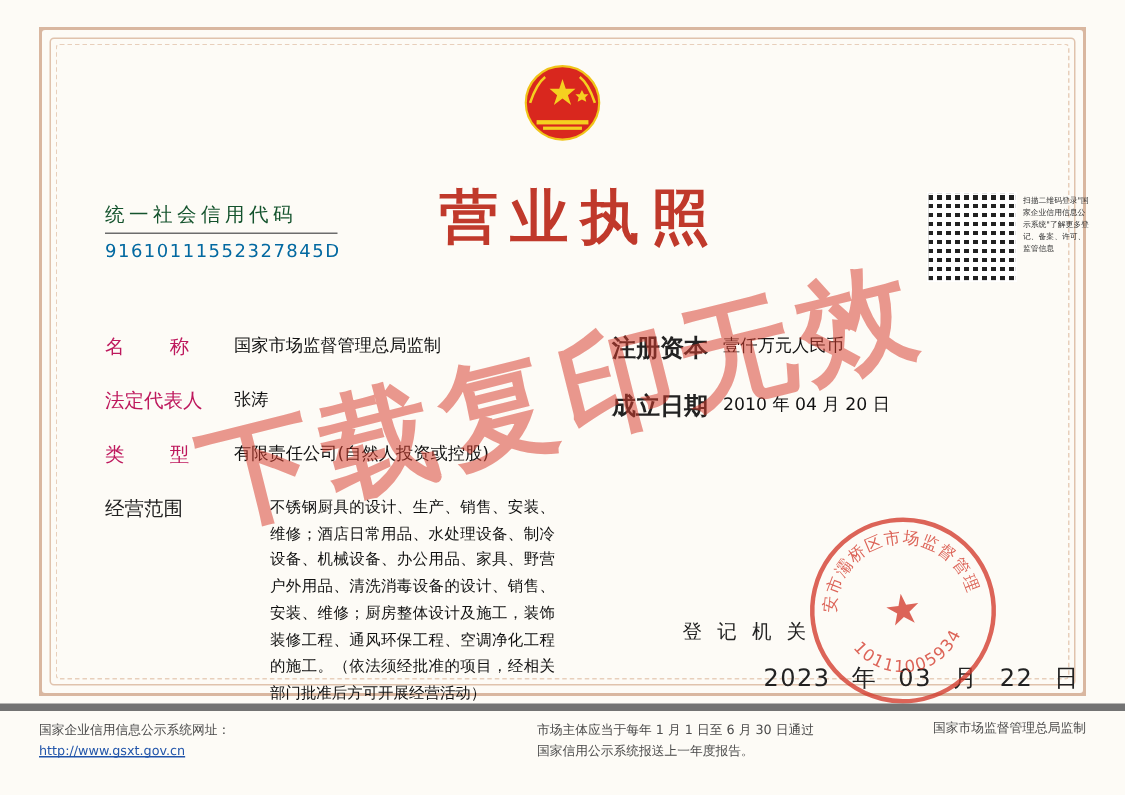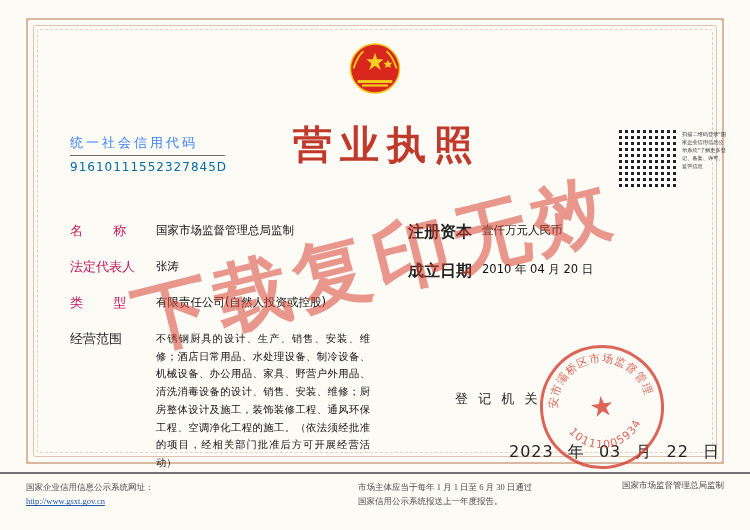--- a/index.html
+++ b/index.html
@@ -60,21 +60,21 @@
   .subtitle{
     position:absolute;left:0;right:0;top:178px;
     text-align:center;
     font-size:15px;color:#b03a2e;letter-spacing:2px;
   }
   .subtitle .sup{font-size:10px;vertical-align:super;}
 
   
   .code-label{
     position:absolute;left:70px;top:134px;
-    font-size:13px;color:#3b82f6;letter-spacing:3px;
+    font-size:13px;color:#14532d;letter-spacing:3px;
   }
   .code-underline{
     position:absolute;left:70px;top:155px;width:155px;
     border-bottom:1px solid #6c6c6c;
   }
   .code-value{
     position:absolute;left:70px;top:160px;
     font-size:12px;color:#0369a1;letter-spacing:1px;
   }
 
@@ -109,30 +109,30 @@
 
   .fields-right{position:absolute;left:408px;top:222px;width:270px;}
   .row-r{display:flex;margin-bottom:18px;}
   .row-r .lab{
     width:74px;flex:0 0 74px;
     font-size:16px;color:#222;font-weight:600;
   }
   .row-r .val{font-size:11.5px;color:#111;line-height:1.55;flex:1;}
   .lab-sp{letter-spacing:12px;}
 
-  .scope-row{display:flex;margin-top:2px;}
+  .scope-row{display:flex;margin-top:2px;gap:24px;}
   .scope-row .lab{width:86px;flex:0 0 86px;font-size:13px;color:#222;}
   .scope-row .val{
     font-size:10.3px;color:#111;line-height:1.72;flex:1;
     text-align:justify;width:250px;
   }
 
   
   .authority{
-    position:absolute;left:455px;top:390px;
+    position:absolute;left:455px;top:412px;
     font-size:13px;color:#222;letter-spacing:3px;
   }
   .date-line{
     position:absolute;left:505px;top:442px;
     font-size:16px;color:#222;letter-spacing:1px;
   }
   .date-line span{margin:0 4px;}
 
   
   .seal{
@@ -163,22 +163,22 @@
     font-family:"DejaVu Serif","Liberation Serif",serif;
     font-size:76px;font-weight:bold;
     color:rgba(214,60,45,.52);
     white-space:nowrap;letter-spacing:6px;
     pointer-events:none;
   }
 
   
   .footer{
     position:absolute;left:0;right:0;bottom:10px;height:46px;
-    border-top:2px solid #737373;
-    font-size:8.5px;color:#4a4a4a;font-family:Liberation Serif, serif;
+    border-top:5px solid #737373;
+    font-size:8.5px;color:#4a4a4a;
   }
   .footer-left{position:absolute;left:26px;top:6px;line-height:1.7;}
   .footer-left a{color:#2255aa;text-decoration:underline;}
   .footer-mid{position:absolute;left:358px;top:6px;line-height:1.7;text-align:left;}
   .footer-right{position:absolute;right:26px;top:6px;}
 </style>
 </head>
 <body>
 
 <div class="license">

